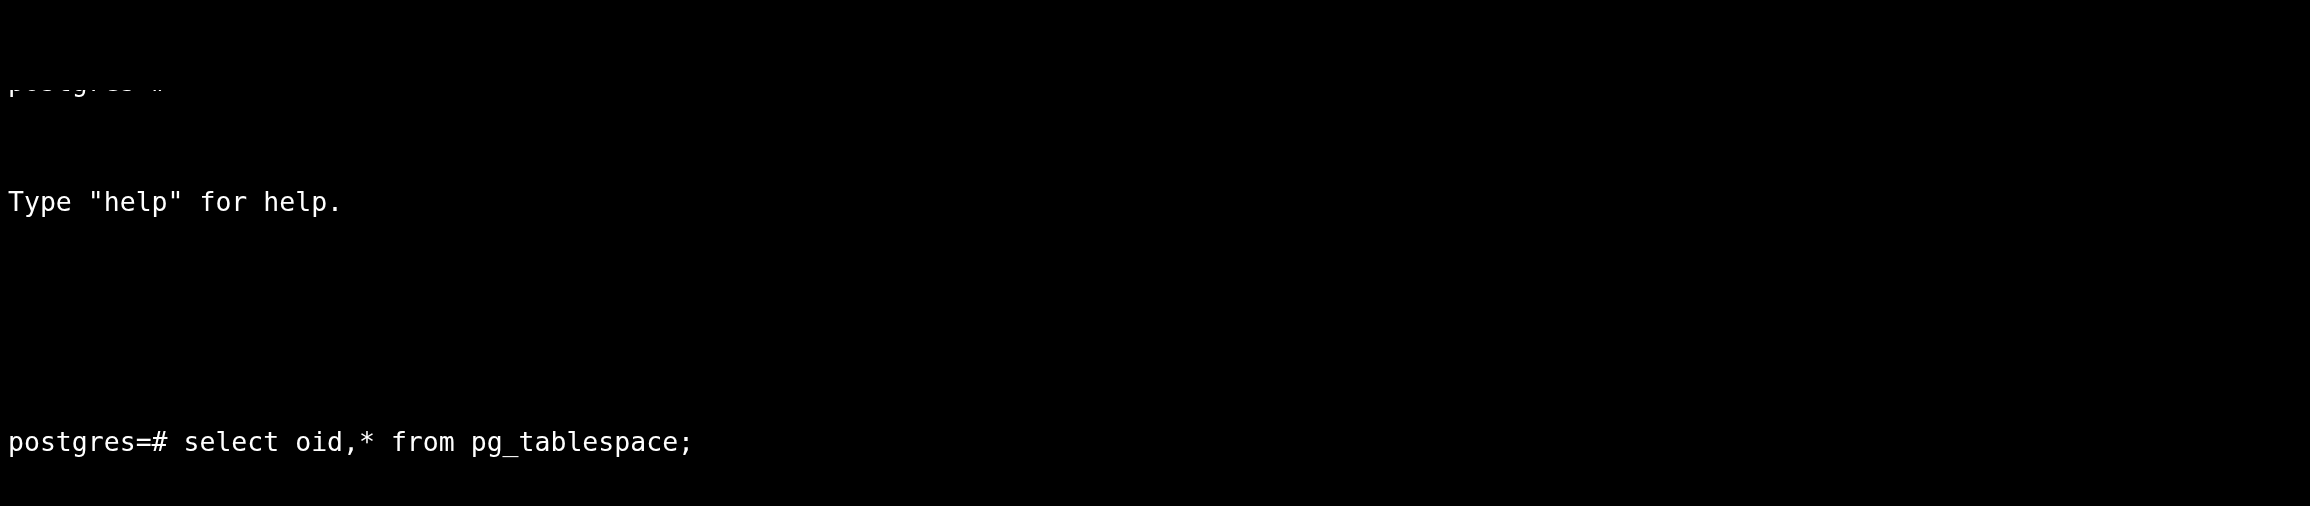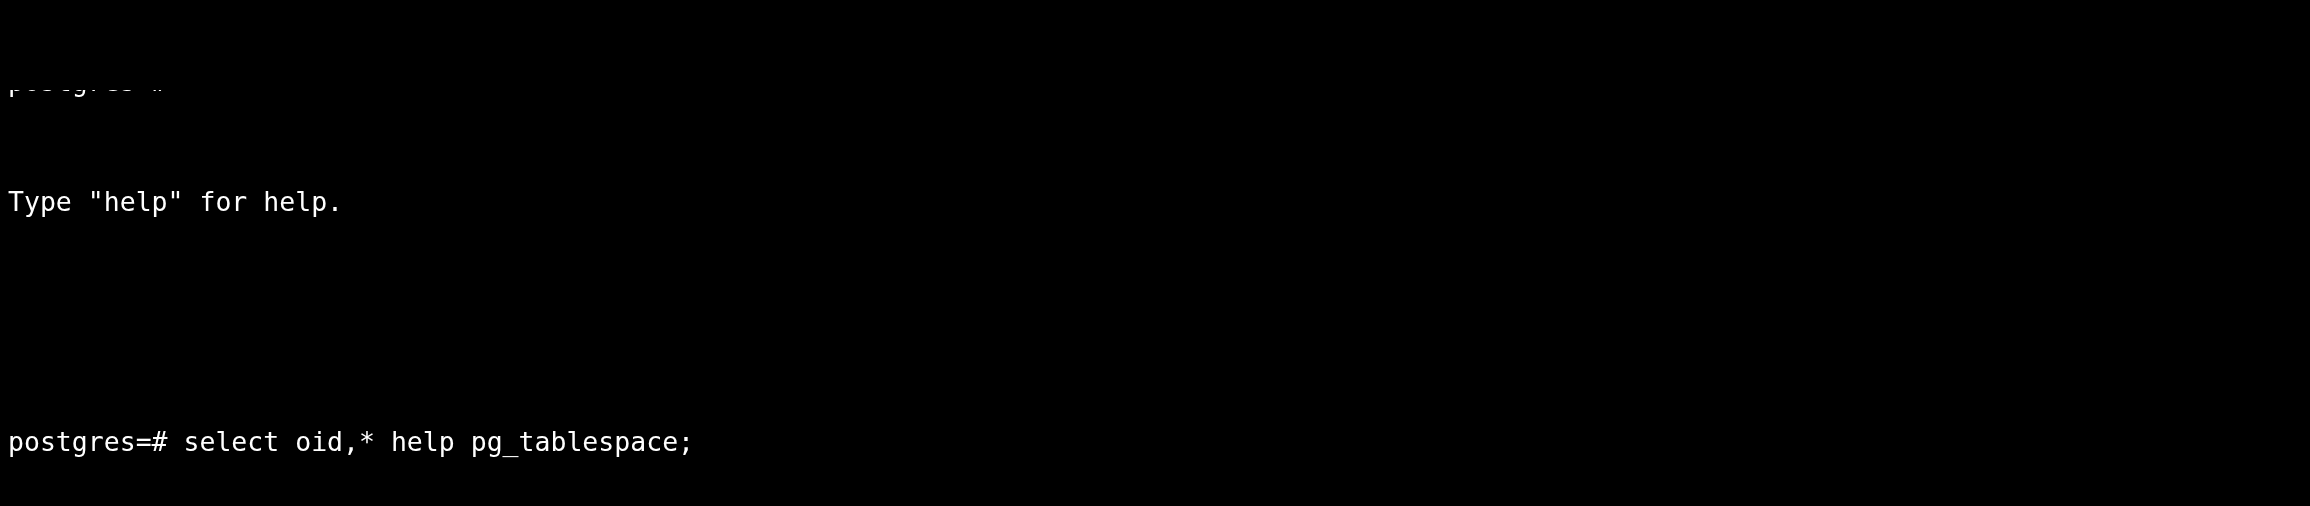--- a/index.html
+++ b/index.html
@@ -45,21 +45,21 @@
 <body>
 
 <div id="terminal">
 
   <span class="clip-top"><span class="tline">postgres=#</span></span>
 
   <span class="tline">Type "help" for help.</span>
 
   <span class="tline blank"></span>
 
-  <span class="tline">postgres=# select oid,* help pg_tablespace;</span>
+  <span class="tline">postgres=# select oid,* from pg_tablespace;</span>
 
   
 
   
 
   
 
   
 
   

